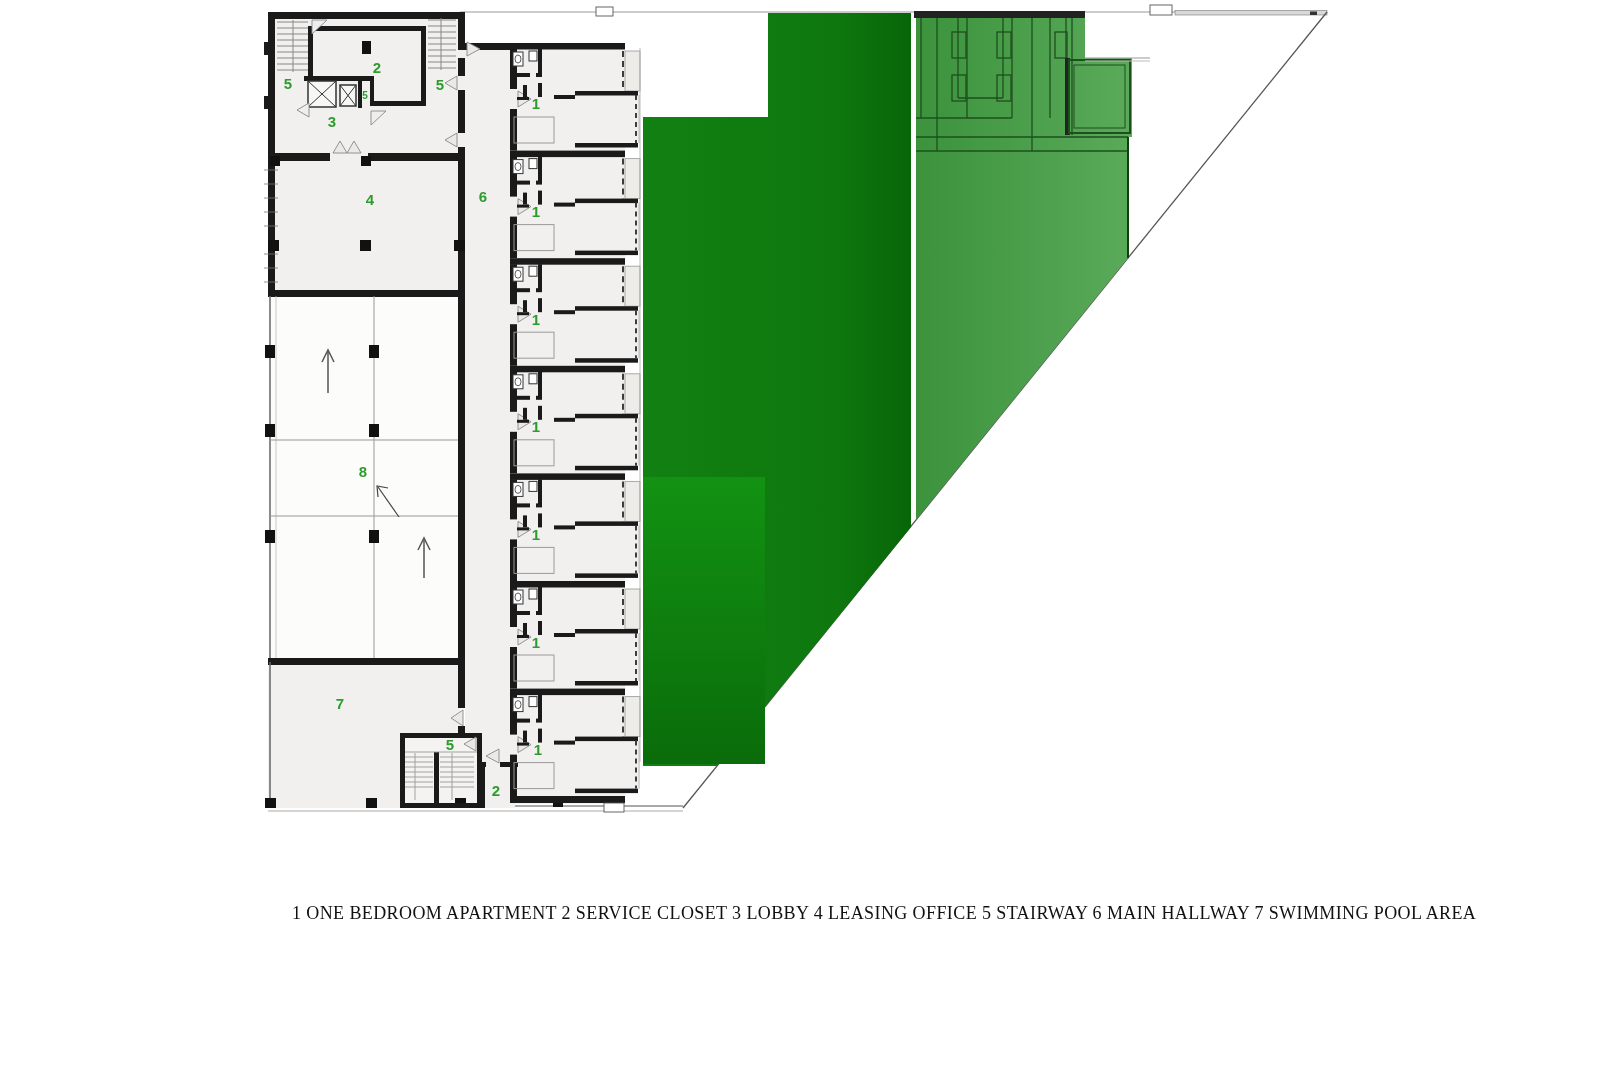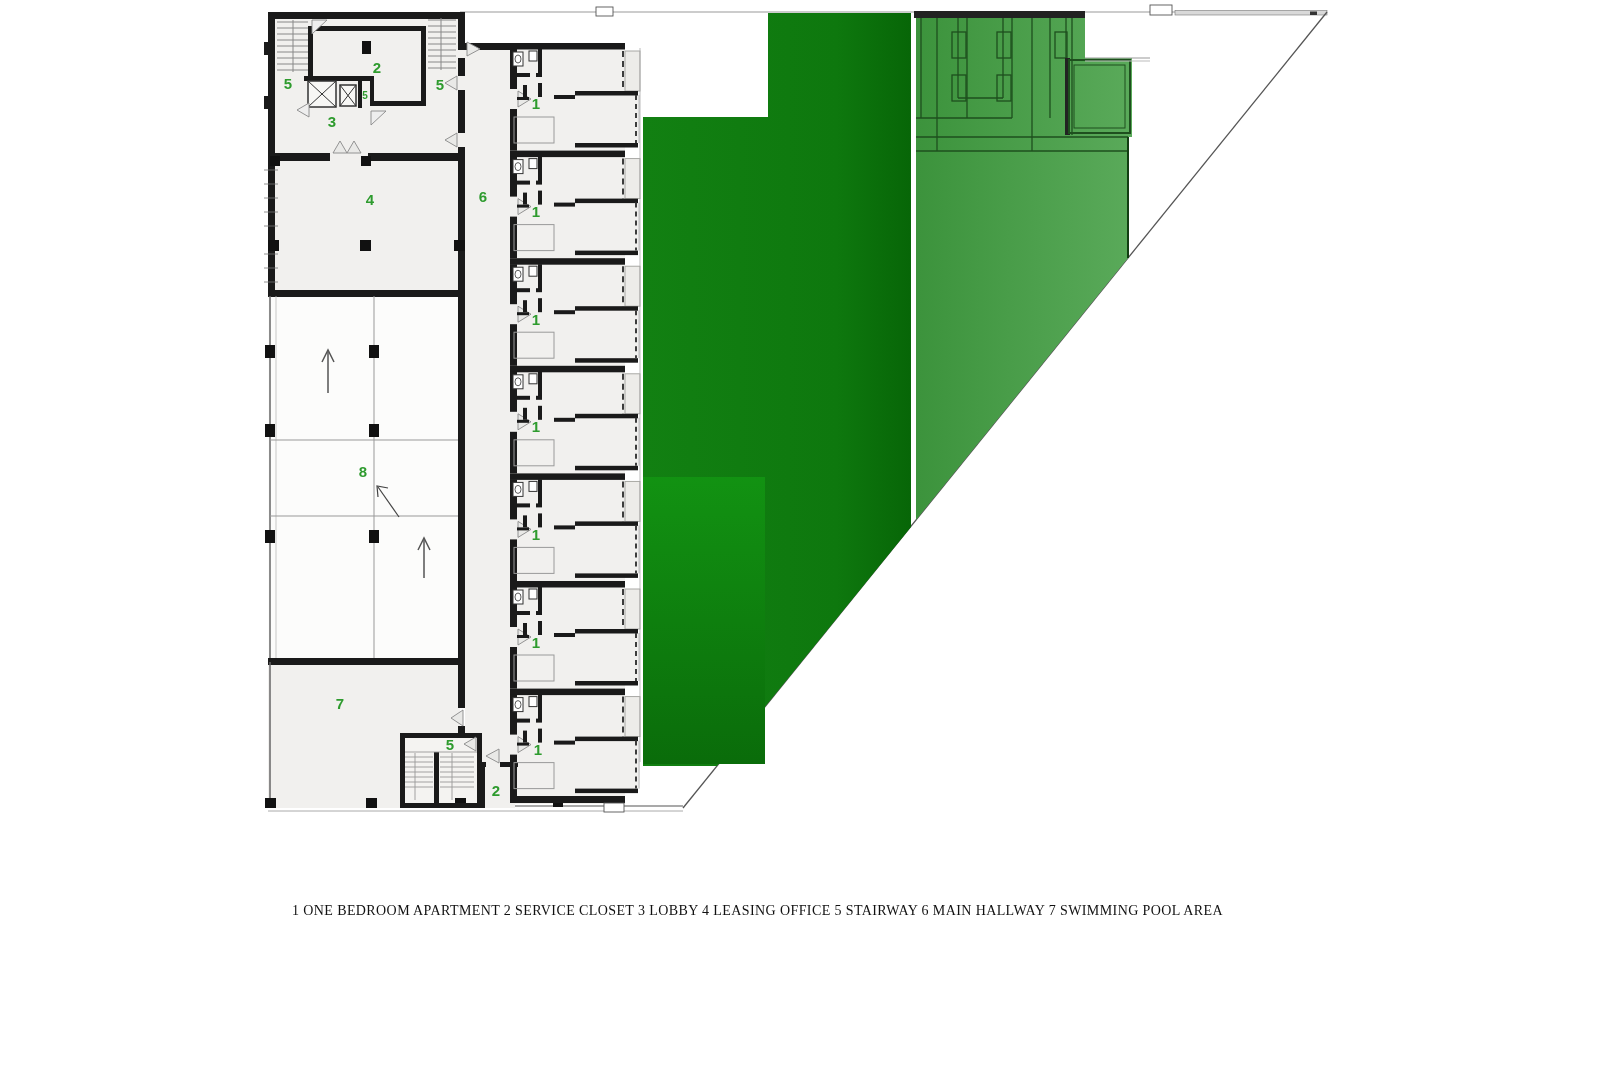--- a/index.html
+++ b/index.html
@@ -1,19 +1,19 @@
 <!DOCTYPE html>
 <html><head>
 <meta charset="utf-8">
 <style>
   html,body{margin:0;padding:0;background:#ffffff;}
   .canvas{position:relative;width:1600px;height:1067px;background:#ffffff;overflow:hidden;
           font-family:"Liberation Sans",sans-serif;}
   .legend{position:absolute;left:292px;top:903px;width:980px;
-          font-family:"Liberation Serif",serif;font-size:14px;color:#111;
+          font-family:"Liberation Serif",serif;font-size:18px;color:#111;
           letter-spacing:.4px;white-space:nowrap;}
   svg text{font-family:"Liberation Sans",sans-serif;font-weight:600;fill:#2e9b2e;}
   .rm{font-size:15px;}
   .rm-sm{font-size:10px;}
 </style>
 </head>
 <body>
 
 <div class="canvas">
 <svg width="1600" height="1067" viewBox="0 0 1600 1067">

